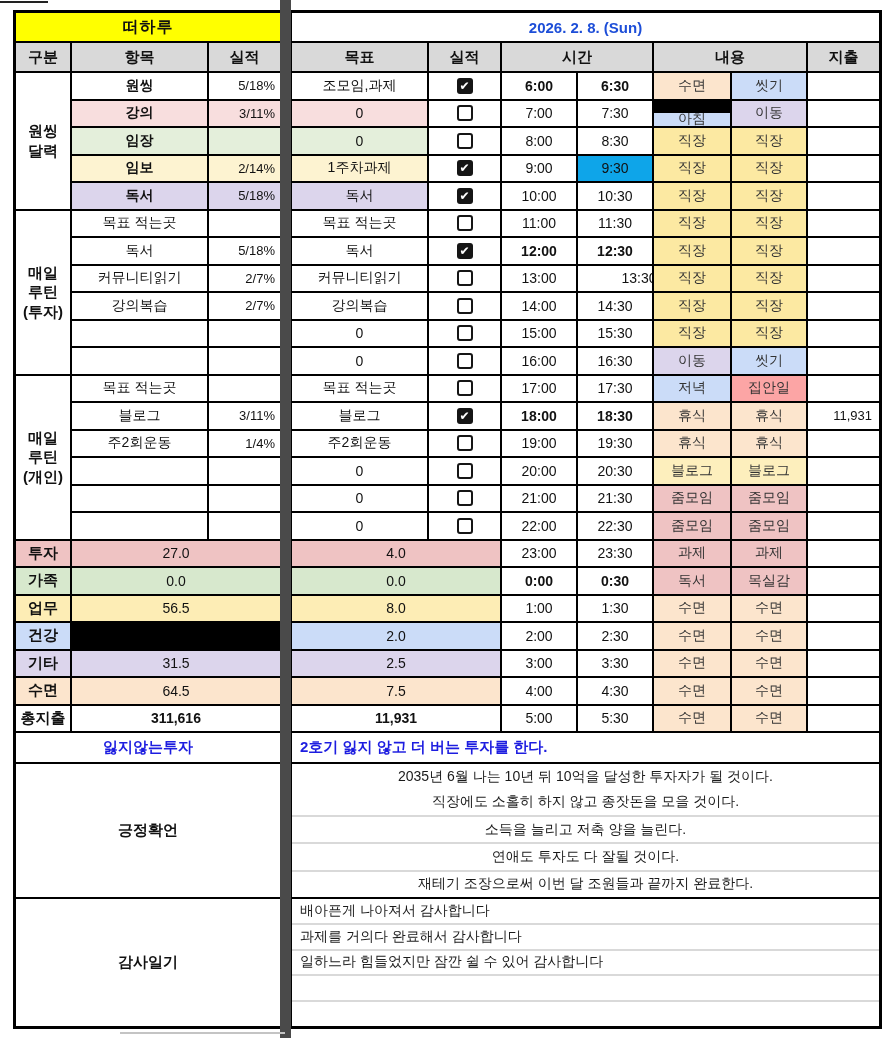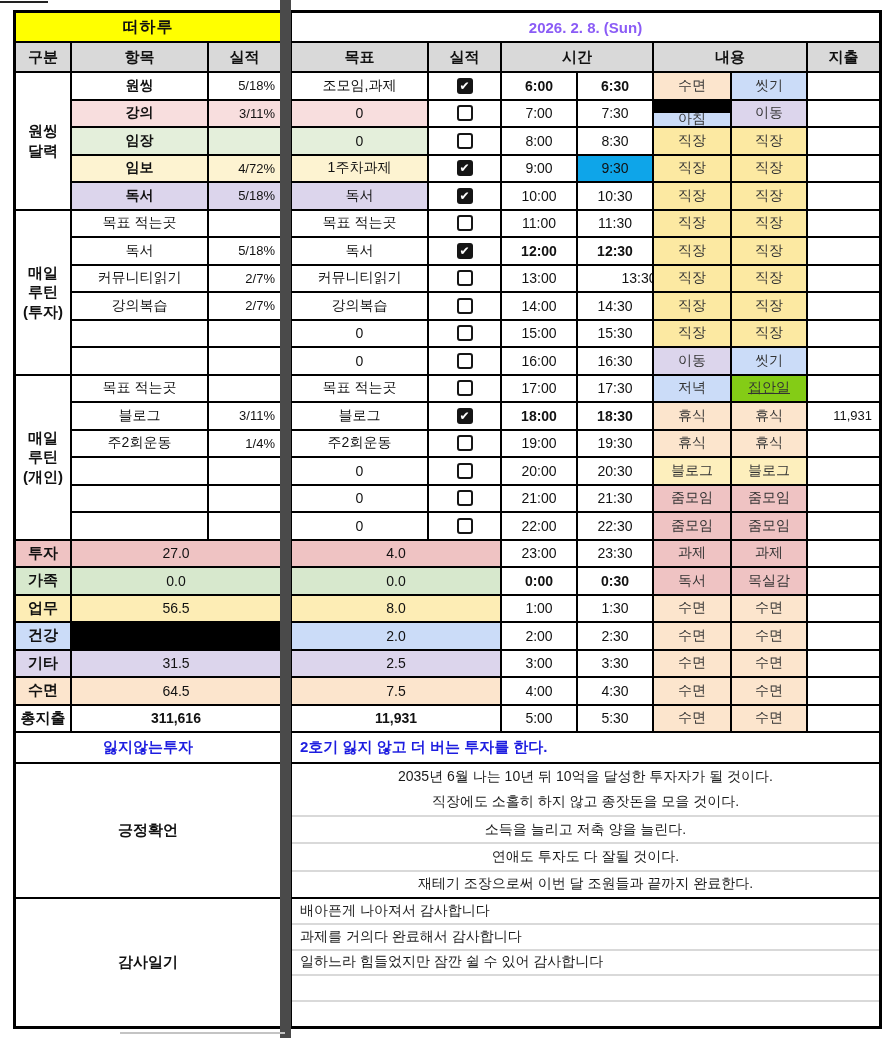--- a/index.html
+++ b/index.html
@@ -7,21 +7,21 @@
           font-family:"Liberation Sans","DejaVu Sans",sans-serif;overflow:hidden;}
   #grid{position:absolute;left:13px;top:10px;display:grid;
         grid-template-columns:54px 135px 71px 8px 135px 71px 74px 74px 76px 74px 71px;
         grid-template-rows:28px 28px repeat(24,25.5px) 29px 133px 127px;
         gap:2px;background:#000;border:3px solid #000;}
   .cell{background:#fff;display:flex;align-items:center;justify-content:center;
         font-size:14px;color:#111;min-width:0;overflow:hidden;white-space:nowrap;}
   .b{font-weight:700;}
   .hdr{background:#d9d9d9;font-weight:700;font-size:15px;}
   .title{background:#ffff00;font-weight:700;font-size:16px;letter-spacing:1px;}
-  .date{color:#8b5cf6;font-weight:700;font-size:15px;}
+  .date{color:#1d4ed8;font-weight:700;font-size:15px;}
   .group{white-space:pre-line;text-align:center;font-weight:700;font-size:15px;line-height:1.3;}
   .rate{justify-content:flex-end;padding-right:5px;font-size:13px;}
   .expense{justify-content:flex-end;padding-right:7px;font-size:13px;}
   .content-txt{color:#333;}
   .blue-b{color:#1d1de0;font-weight:700;font-size:15px;}
   .left-al{justify-content:flex-start;padding-left:8px;}
   .lines{flex-direction:column;align-items:stretch;padding:0;}
   .line-row{flex:1;display:flex;align-items:center;justify-content:center;
             font-size:14px;border-bottom:2px solid #d9d9d9;color:#1a1a1a;}
   .line-row:last-child{border-bottom:none;}
@@ -112,21 +112,21 @@
       <div class="cell" style="grid-area: 5 / 5 / span 1 / span 1; background: rgb(228, 239, 219);">0</div>
       <div class="cell" style="grid-area: 5 / 6 / span 1 / span 1; background: rgb(255, 255, 255);">
         <div class="cb off"></div>
       </div>
       <div class="cell" style="grid-area: 5 / 7 / span 1 / span 1; background: rgb(255, 255, 255);">8:00</div>
       <div class="cell" style="grid-area: 5 / 8 / span 1 / span 1; background: rgb(255, 255, 255);">8:30</div>
       <div class="cell content-txt" style="grid-area: 5 / 9 / span 1 / span 1; background: rgb(252, 233, 162);">직장</div>
       <div class="cell content-txt" style="grid-area: 5 / 10 / span 1 / span 1; background: rgb(252, 233, 162);">직장</div>
       <div class="cell expense" style="grid-area: 5 / 11 / span 1 / span 1; background: rgb(255, 255, 255);"></div>
       <div class="cell b" style="grid-area: 6 / 2 / span 1 / span 1; background: rgb(253, 243, 209);">임보</div>
-      <div class="cell rate" style="grid-area: 6 / 3 / span 1 / span 1; background: rgb(253, 243, 209);">4/72%</div>
+      <div class="cell rate" style="grid-area: 6 / 3 / span 1 / span 1; background: rgb(253, 243, 209);">2/14%</div>
       <div class="cell" style="grid-area: 6 / 5 / span 1 / span 1; background: rgb(253, 243, 209);">1주차과제</div>
       <div class="cell" style="grid-area: 6 / 6 / span 1 / span 1; background: rgb(255, 255, 255);">
         <div class="cb on">✔</div>
       </div>
       <div class="cell" style="grid-area: 6 / 7 / span 1 / span 1; background: rgb(255, 255, 255);">9:00</div>
       <div class="cell" style="grid-area: 6 / 8 / span 1 / span 1; background: #0ea5e9;">9:30</div>
       <div class="cell content-txt" style="grid-area: 6 / 9 / span 1 / span 1; background: rgb(252, 233, 162);">직장</div>
       <div class="cell content-txt" style="grid-area: 6 / 10 / span 1 / span 1; background: rgb(252, 233, 162);">직장</div>
       <div class="cell expense" style="grid-area: 6 / 11 / span 1 / span 1; background: rgb(255, 255, 255);"></div>
       <div class="cell b" style="grid-area: 7 / 2 / span 1 / span 1; background: rgb(220, 213, 236);">독서</div>
@@ -208,21 +208,21 @@
       <div class="cell expense" style="grid-area: 13 / 11 / span 1 / span 1; background: rgb(255, 255, 255);"></div>
       <div class="cell" style="grid-area: 14 / 2 / span 1 / span 1; background: rgb(255, 255, 255);">목표 적는곳</div>
       <div class="cell rate" style="grid-area: 14 / 3 / span 1 / span 1; background: rgb(255, 255, 255);"></div>
       <div class="cell" style="grid-area: 14 / 5 / span 1 / span 1; background: rgb(255, 255, 255);">목표 적는곳</div>
       <div class="cell" style="grid-area: 14 / 6 / span 1 / span 1; background: rgb(255, 255, 255);">
         <div class="cb off"></div>
       </div>
       <div class="cell" style="grid-area: 14 / 7 / span 1 / span 1; background: rgb(255, 255, 255);">17:00</div>
       <div class="cell" style="grid-area: 14 / 8 / span 1 / span 1; background: rgb(255, 255, 255);">17:30</div>
       <div class="cell content-txt" style="grid-area: 14 / 9 / span 1 / span 1; background: rgb(203, 220, 248);">저녁</div>
-      <div class="cell content-txt" style="grid-area: 14 / 10 / span 1 / span 1; background: #84cc16; text-decoration: underline;">집안일</div>
+      <div class="cell content-txt" style="grid-area: 14 / 10 / span 1 / span 1; background: #fca5a5;">집안일</div>
       <div class="cell expense" style="grid-area: 14 / 11 / span 1 / span 1; background: rgb(255, 255, 255);"></div>
       <div class="cell" style="grid-area: 15 / 2 / span 1 / span 1; background: rgb(255, 255, 255);">블로그</div>
       <div class="cell rate" style="grid-area: 15 / 3 / span 1 / span 1; background: rgb(255, 255, 255);">3/11%</div>
       <div class="cell" style="grid-area: 15 / 5 / span 1 / span 1; background: rgb(255, 255, 255);">블로그</div>
       <div class="cell" style="grid-area: 15 / 6 / span 1 / span 1; background: rgb(255, 255, 255);">
         <div class="cb on">✔</div>
       </div>
       <div class="cell b" style="grid-area: 15 / 7 / span 1 / span 1; background: rgb(255, 255, 255);">18:00</div>
       <div class="cell b" style="grid-area: 15 / 8 / span 1 / span 1; background: rgb(255, 255, 255);">18:30</div>
       <div class="cell content-txt" style="grid-area: 15 / 9 / span 1 / span 1; background: rgb(252, 229, 205);">휴식</div>

